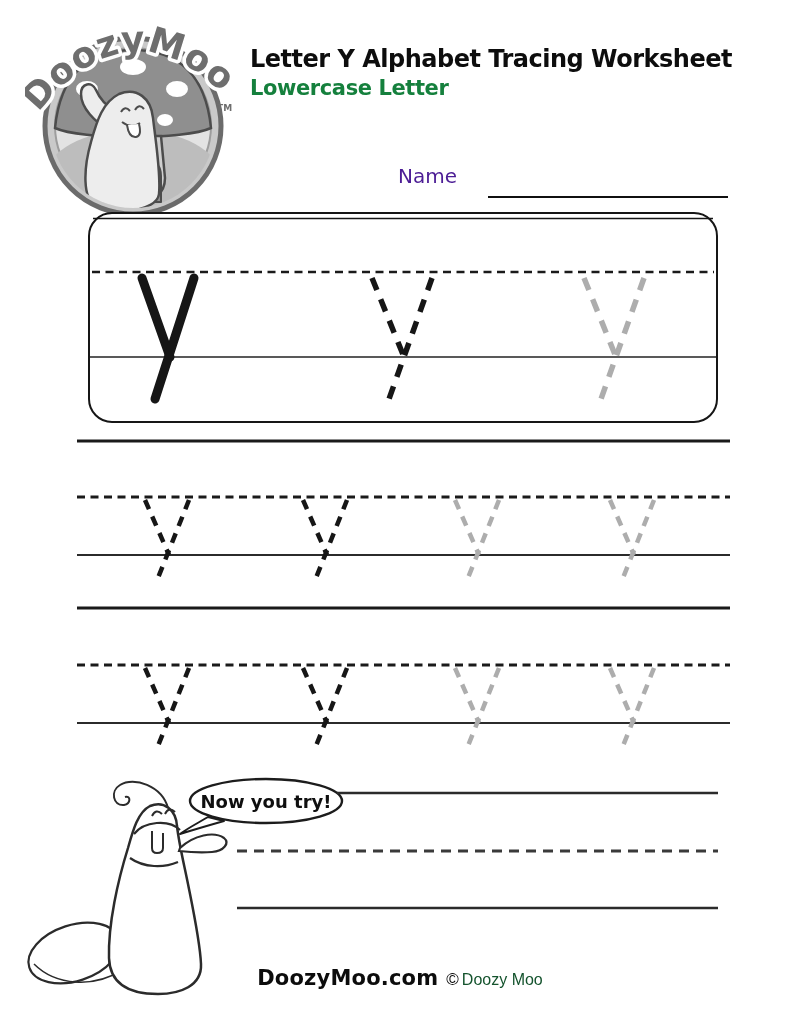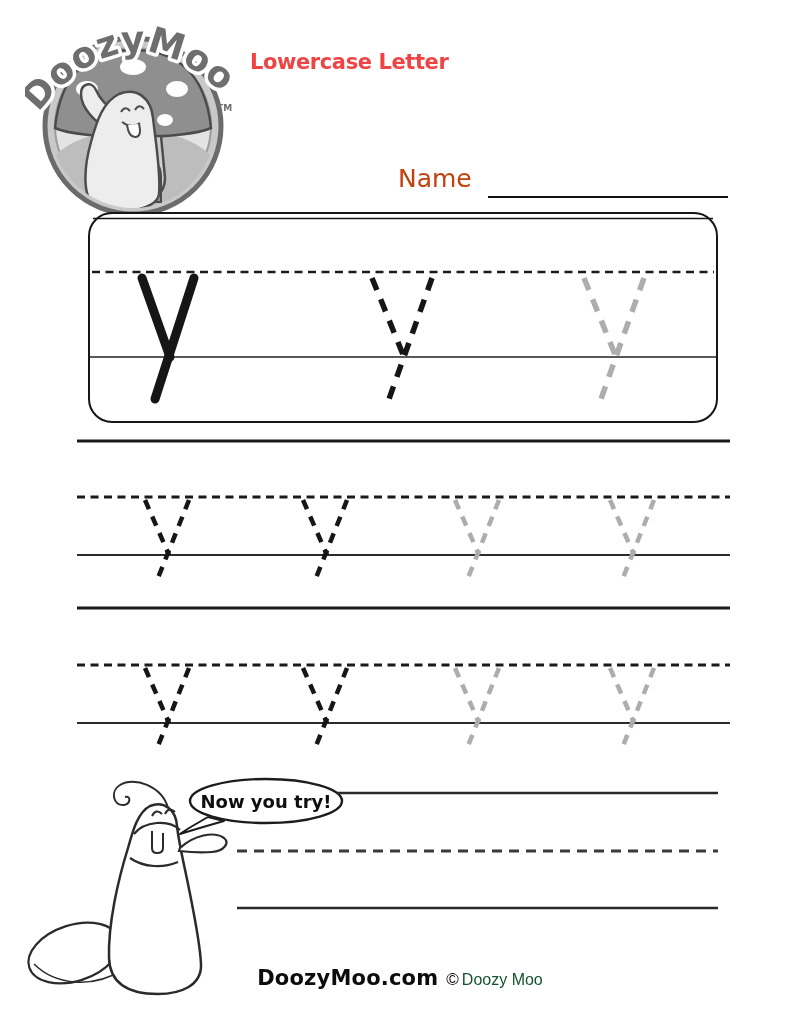--- a/index.html
+++ b/index.html
@@ -3,23 +3,23 @@
 <meta charset="utf-8">
 <style>
   html,body{margin:0;padding:0;background:#ffffff;}
   body{width:800px;height:1035px;position:relative;overflow:hidden;
        font-family:"DejaVu Sans",sans-serif;color:#111;}
   .abs{position:absolute;}
   
   #logo{left:25px;top:10px;width:210px;height:210px;z-index:1;}
   #title-block{left:250px;top:46px;z-index:2;}
   #page-title{font-size:24px;font-weight:bold;letter-spacing:-0.5px;line-height:1.1;margin:0;color:#0d0d0d;}
-  #page-subtitle{font-size:21px;font-weight:bold;letter-spacing:-0.4px;margin:4px 0 0 0;color:#ef4444;}
+  #page-subtitle{font-size:21px;font-weight:bold;letter-spacing:-0.4px;margin:4px 0 0 0;color:#15803d;}
   
-  #name-label{left:398px;top:164px;font-size:25px;color:#c2410c;z-index:2;}
+  #name-label{left:398px;top:164px;font-size:20px;color:#4c1d95;z-index:2;}
   #name-line{left:488px;top:168px;width:240px;height:28px;border-bottom:2.2px solid #101010;z-index:2;}
   
   #trace-box{left:88px;top:212px;width:630px;height:211px;border:2.6px solid #161616;
              border-radius:24px;background:#fff;box-sizing:border-box;z-index:2;}
   
   #mascot{left:22px;top:772px;width:340px;height:230px;z-index:2;}
   #bubble{left:178px;top:777px;width:168px;height:58px;z-index:3;}
   #bubble-text{left:196px;top:791px;width:140px;text-align:center;font-size:18px;
                font-weight:bold;color:#0f0f0f;z-index:4;}
   
@@ -62,20 +62,21 @@
     <path d="M102,115 q2,13 9,12 q6,-1 3,-13" fill="#fff" stroke="#4c4c4c" stroke-width="2"></path>
   </g>
   <path id="brandArc" d="M12,104 Q104,-12 202,88" fill="none"></path>
   <text font-size="36" font-weight="bold" fill="#6e6e6e" stroke="#ffffff" stroke-width="7" paint-order="stroke" stroke-linejoin="round" style="letter-spacing:1px">
     <textPath href="#brandArc" startOffset="2">DoozyMoo</textPath>
   </text>
   <text x="192" y="101" font-size="9" fill="#6e6e6e" font-weight="bold">TM</text>
 </svg>
 
 <div id="title-block" class="abs">
+  <h1 id="page-title">Letter Y Alphabet Tracing Worksheet</h1>
   <div id="page-subtitle">Lowercase Letter</div>
 </div>
 
 <div id="name-label" class="abs">Name</div>
 <div id="name-line" class="abs"></div>
 
 <div id="trace-box" class="abs"></div>
 
 <svg id="mascot" class="abs" viewBox="0 0 340 230">
   <g fill="#ffffff" stroke="#2b2b2b">

